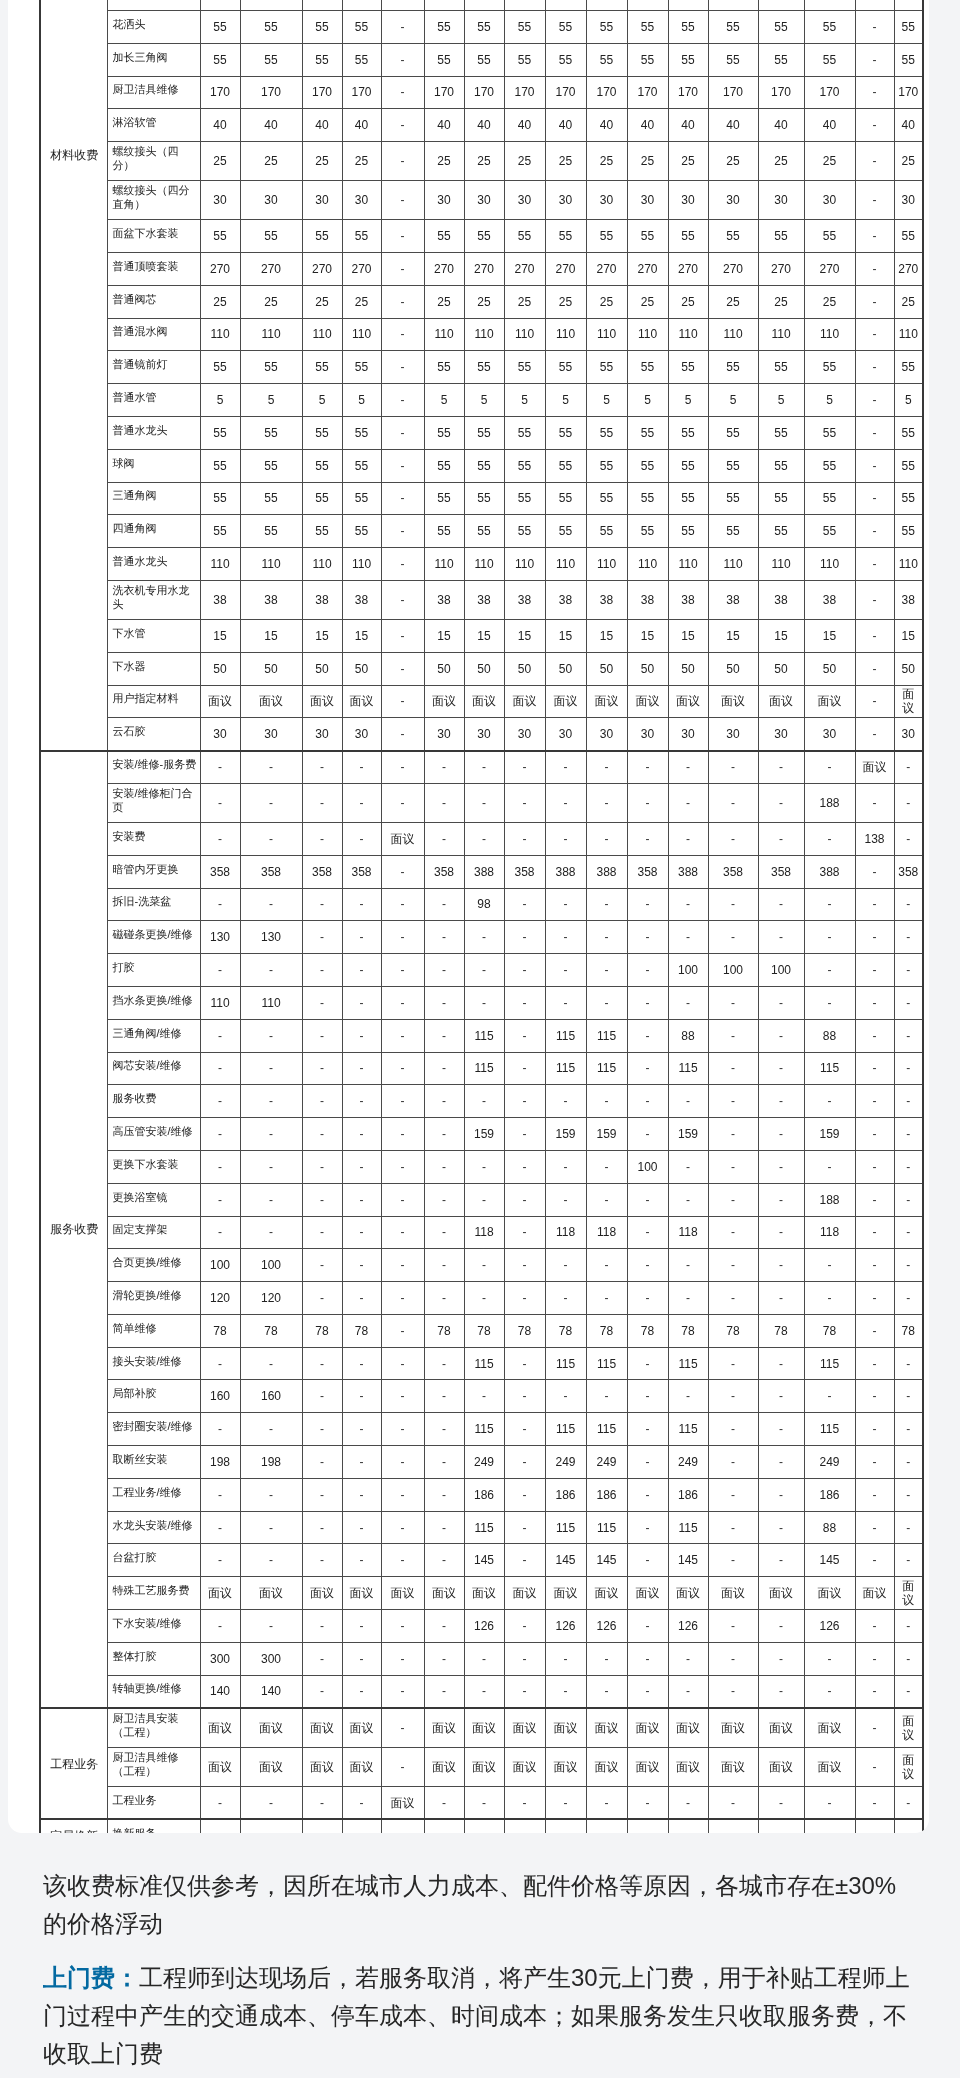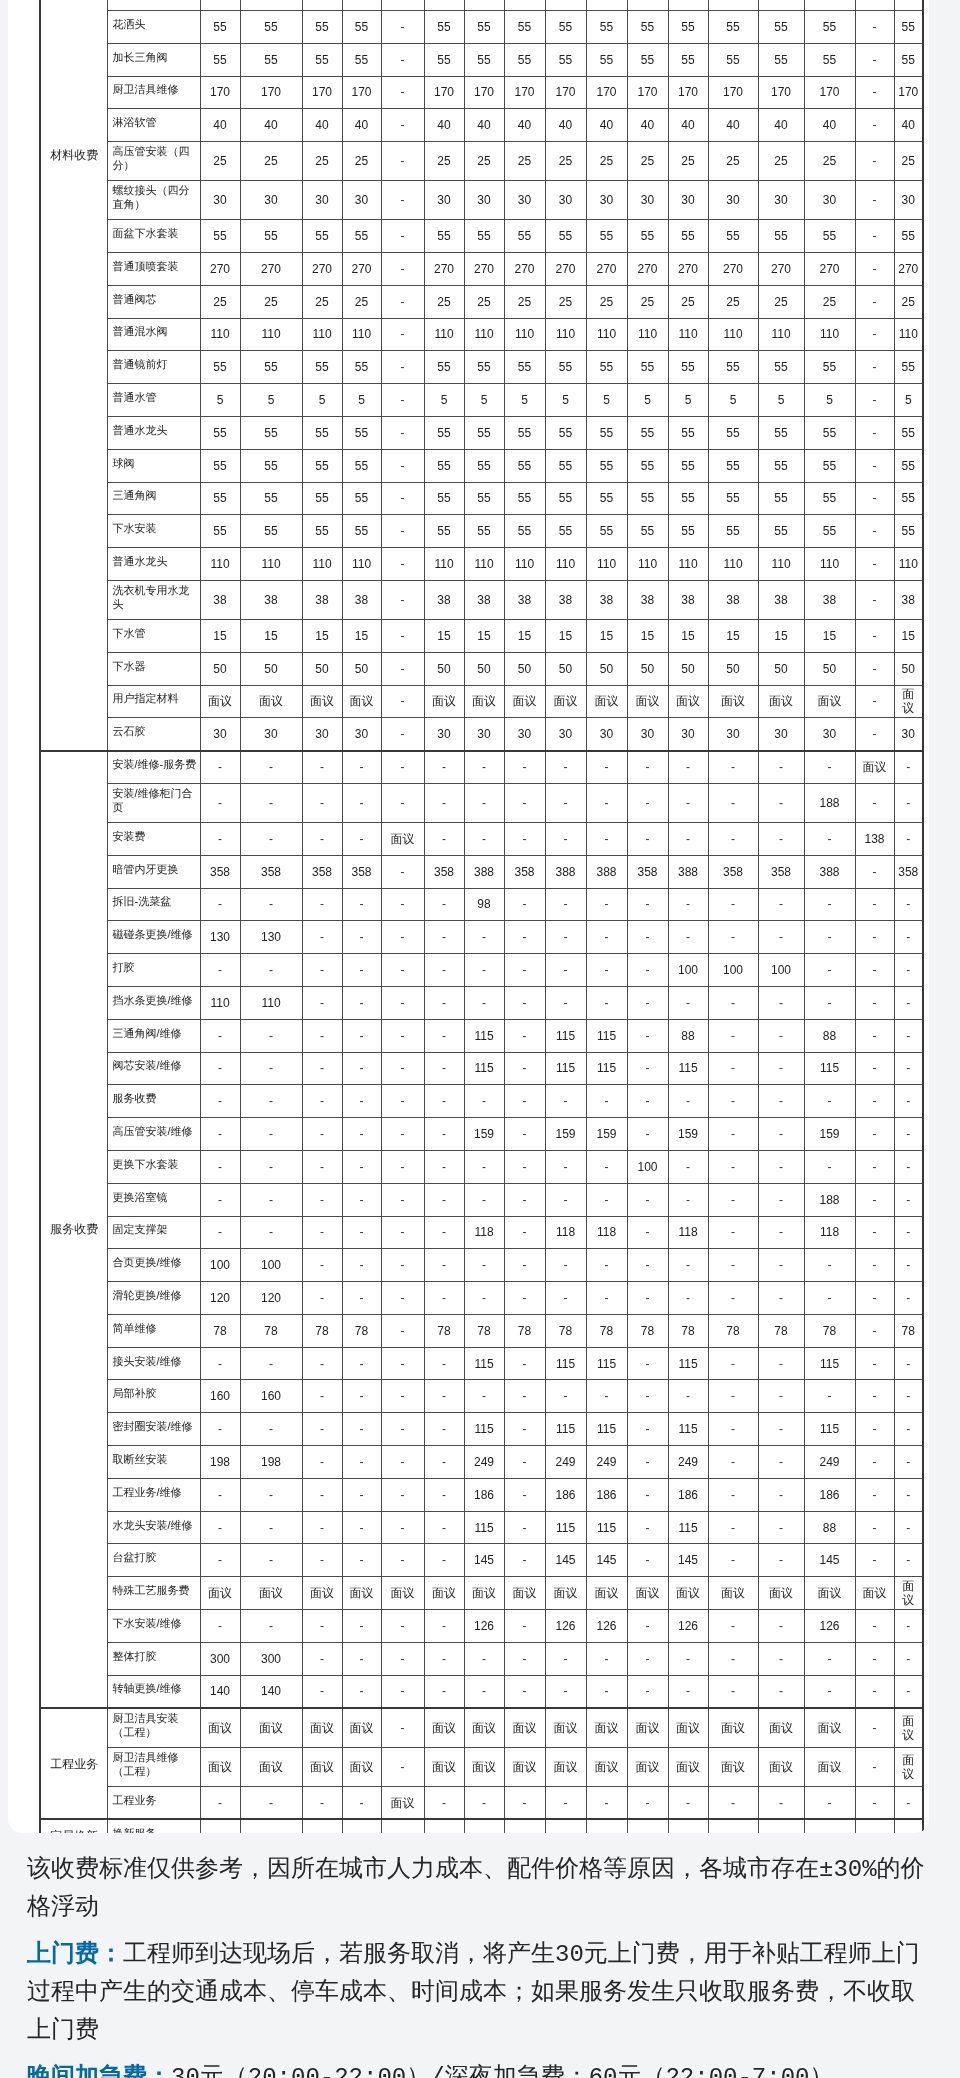--- a/index.html
+++ b/index.html
@@ -23,21 +23,21 @@
   tr.section-start td{border-top:2px solid var(--grid-heavy);margin-top:44px;}
   td.v{font-size:12px;color:var(--cell-text);text-align:center;padding:1px 2px;line-height:14px;}
   td.dash{color:#333;}
   td.rl{font-size:11px;color:#1c1c1c;text-align:left;padding:2px 3px 8px 5px;line-height:14px;}
   td.group{position:relative;}
   .glabel{position:absolute;left:1px;right:0;text-align:center;font-size:12px;color:#1c1c1c;line-height:15px;}
   .glabel.mid{top:50%;transform:translateY(-50%);}
   .glabel.abs{transform:none;}
   .notes{position:absolute;left:27px;top:1851px;width:906px;color:var(--note-text);
          font-size:24px;line-height:38px;}
-  .note{margin:0;font-family:Liberation Mono, monospace;}
+  .note{margin:16px;}
   .note + .note{margin-top:9px;}
   .note b{font-weight:700;color:#0369a1;}
 </style>
 </head>
 <body>
 
 <div class="page">
   <div class="card">
     <div class="table-clip">
       <table>
@@ -160,21 +160,21 @@
               <td class="v">40</td>
               <td class="v">40</td>
               <td class="v">40</td>
               <td class="v">40</td>
               <td class="v">40</td>
               <td class="v">40</td>
               <td class="v dash">-</td>
               <td class="v">40</td>
             </tr>
             <tr>
-              <td class="rl">高压管安装（四分）</td>
+              <td class="rl">螺纹接头（四分）</td>
               <td class="v">25</td>
               <td class="v">25</td>
               <td class="v">25</td>
               <td class="v">25</td>
               <td class="v dash">-</td>
               <td class="v">25</td>
               <td class="v">25</td>
               <td class="v">25</td>
               <td class="v">25</td>
               <td class="v">25</td>
@@ -380,21 +380,21 @@
               <td class="v">55</td>
               <td class="v">55</td>
               <td class="v">55</td>
               <td class="v">55</td>
               <td class="v">55</td>
               <td class="v">55</td>
               <td class="v dash">-</td>
               <td class="v">55</td>
             </tr>
             <tr>
-              <td class="rl">下水安装</td>
+              <td class="rl">四通角阀</td>
               <td class="v">55</td>
               <td class="v">55</td>
               <td class="v">55</td>
               <td class="v">55</td>
               <td class="v dash">-</td>
               <td class="v">55</td>
               <td class="v">55</td>
               <td class="v">55</td>
               <td class="v">55</td>
               <td class="v">55</td>

